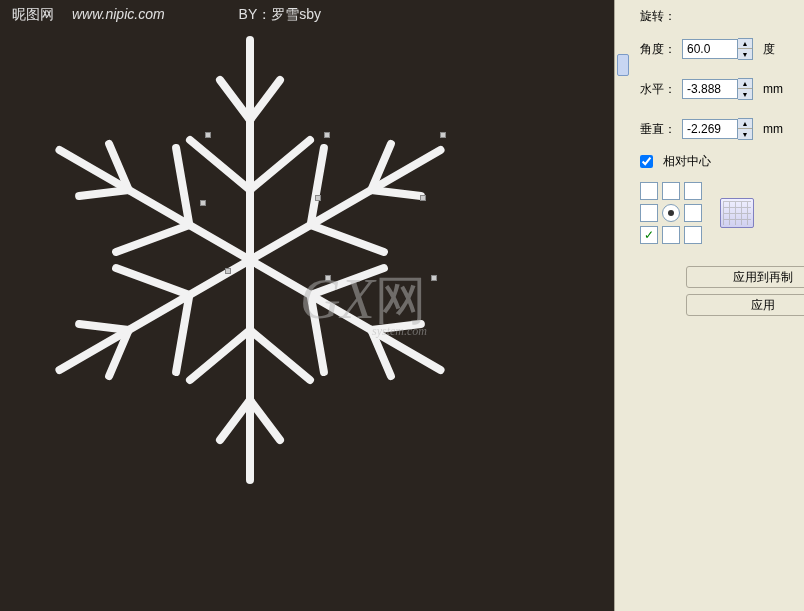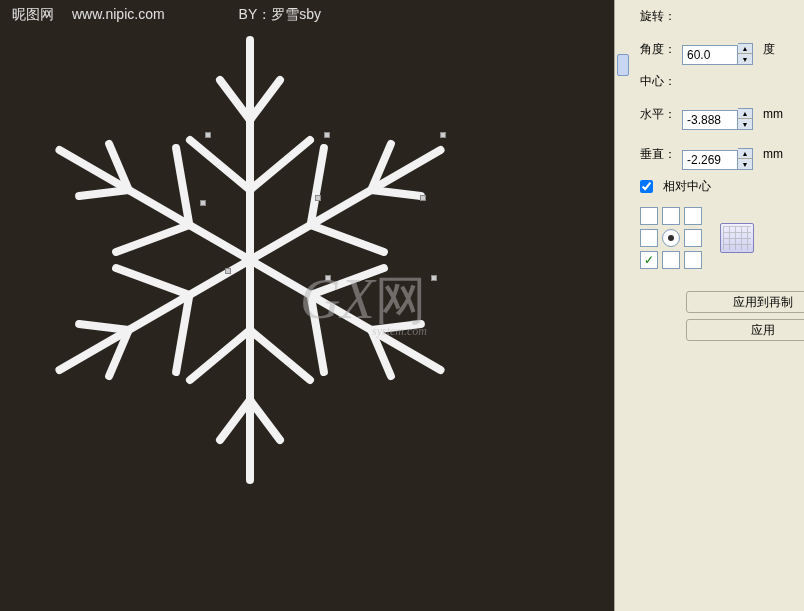--- a/index.html
+++ b/index.html
@@ -22,21 +22,21 @@
     .canvas-header {
       position: absolute;
       top: 6px;
       left: 12px;
       color: #e0e0e0;
       font-size: 14px;
       display: flex;
       gap: 14px;
       align-items: baseline;
     }
-    .canvas-header .url { margin-left: 4px; }
+    .canvas-header .url { margin-left: 4px; font-style: italic; }
     .canvas-header .by { margin-left: 60px; }
     .snowflake-wrap {
       position: absolute;
       top: 30px;
       left: 20px;
       width: 460px;
       height: 460px;
     }
     .handle {
       position: absolute;
@@ -86,21 +86,21 @@
     }
     .row {
       display: flex;
       align-items: center;
       gap: 6px;
     }
     .row label { min-width: 34px; text-align: left; }
     .indent { }
     .spinner {
       display: inline-flex;
-      align-items: flex-end;
+      align-items: center;
       height: 32px;
     }
     .spinner input {
       width: 56px;
       height: 20px;
       border: 1px solid #7f9db9;
       padding: 0 4px;
       font-size: 12px;
     }
     .spinner .btns {
@@ -249,23 +249,20 @@
     <span class="spinner">
       <input type="text" value="60.0" style="">
       <span class="btns">
         <button>▲</button>
         <button>▼</button>
       </span>
     </span>
     <span class="unit">度</span>
   </div>
 
-  <div class="row">
-    <span>中心：</span>
-  </div>
 
   <div class="row indent">
     <label>水平：</label>
     <span class="spinner">
       <input type="text" value="-3.888" style="">
       <span class="btns">
         <button>▲</button>
         <button>▼</button>
       </span>
     </span>

